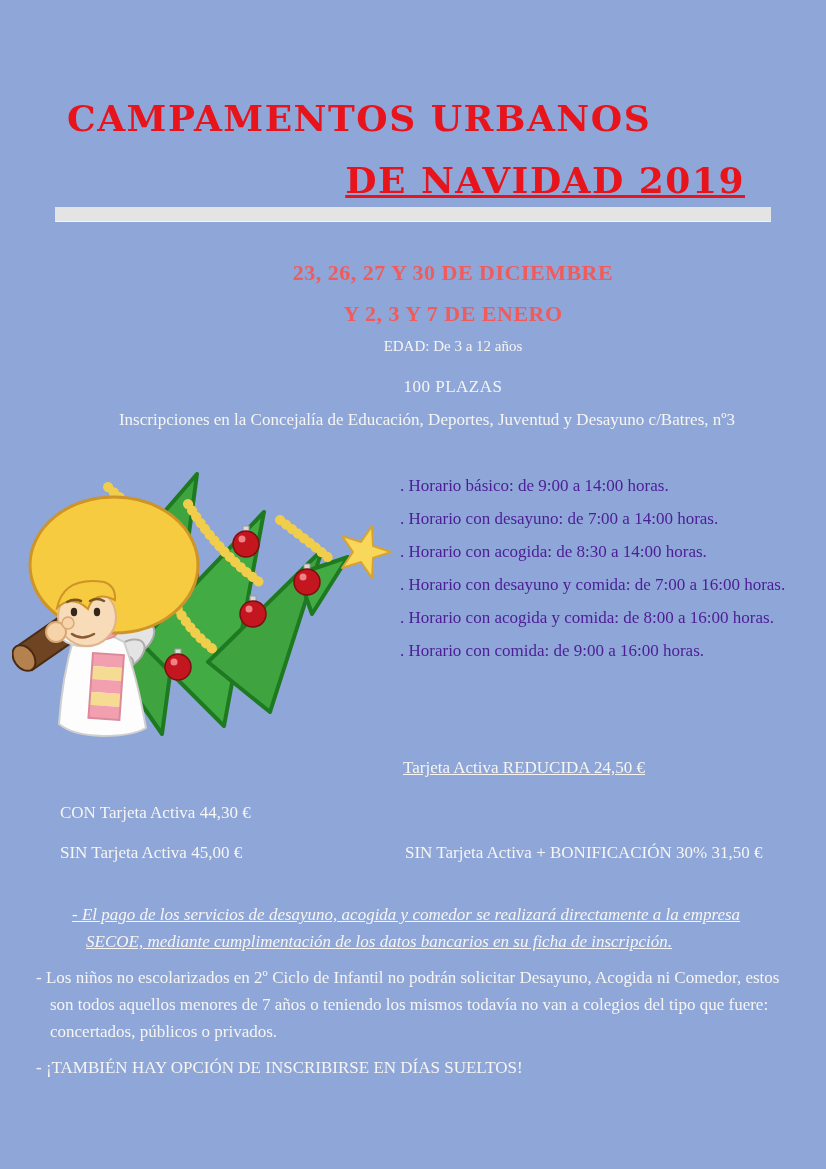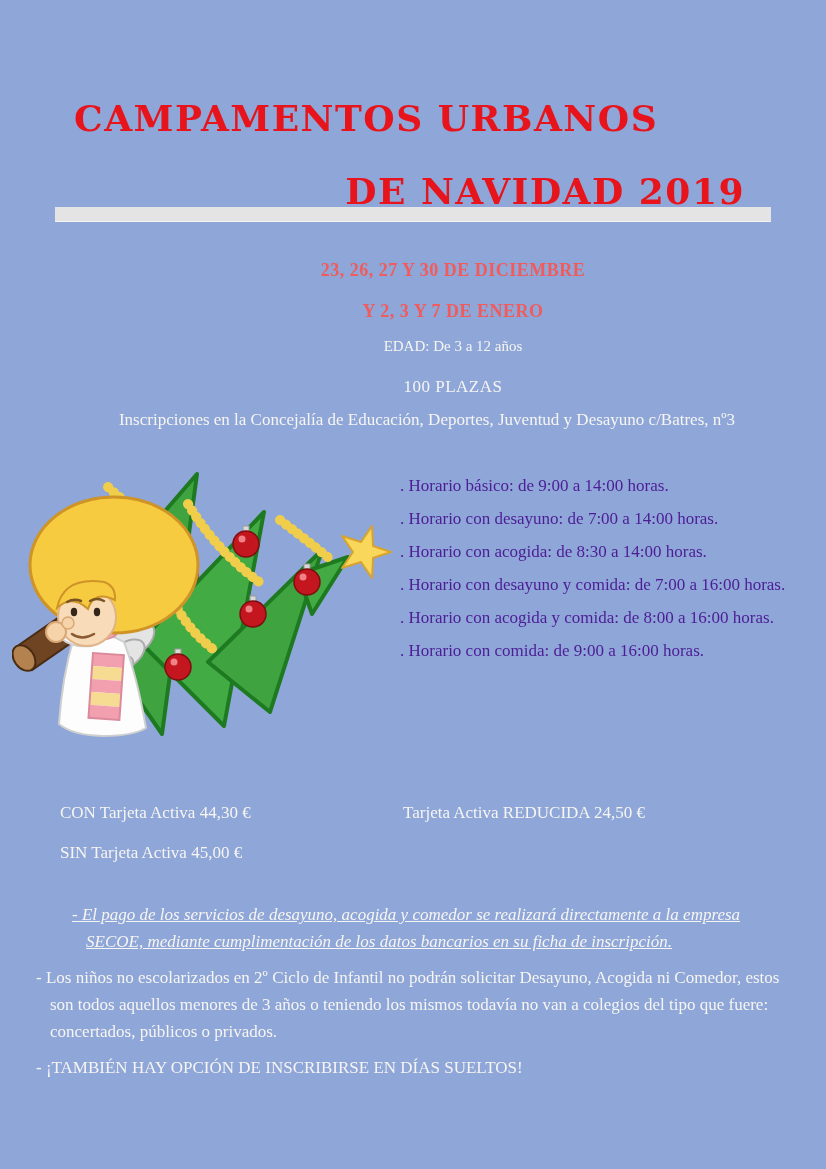--- a/index.html
+++ b/index.html
@@ -16,36 +16,36 @@
     position:absolute;
     margin:0;
     font-family:"DejaVu Serif", serif;
     font-weight:bold;
     font-size:36px;
     line-height:40px;
     color:#E8141C;
     letter-spacing:1.5px;
     white-space:nowrap;
   }
-  .title-line1 { left:74px; top:98px;text-align:right; }
-  .title-line2 { right:81px; top:171px; }
+  .title-line1 { left:67px; top:98px;text-align:right; }
+  .title-line2 { right:81px; top:160px;text-decoration:underline; }
   .divider-bar {
     position:absolute;
     left:55px; top:207px;
     width:716px; height:15px;
     background:#E4E4E4;
     border-bottom:1px solid #f3f3f3;
   }
   .center-line {
     position:absolute;
     left:80px; right:0;
     text-align:center;
     white-space:nowrap;
   }
-  .dates-line { font-weight:bold; color:#F15B5B; font-size:18px; letter-spacing:0.5px; }
+  .dates-line { font-weight:bold; color:#F15B5B; font-size:22px; letter-spacing:0.5px; }
   .dates-line1 { top:260px; }
   .dates-line2 { top:301px; }
   .age-line   { top:338px; font-size:15px; color:#F7F5F1; }
   .places-line{ top:377px; font-size:17px; color:#F7F5F1; letter-spacing:0.5px; }
   .registration-line {
     position:absolute;
     left:0; right:0; top:410px;
     padding-left:28px;
     text-align:center;
     font-size:17px;
@@ -66,21 +66,21 @@
   }
   .schedule-item { line-height:24px; margin-bottom:9px; }
   .schedule-item.nowrap { white-space:nowrap; }
   .price {
     position:absolute;
     font-size:17px;
     color:#F7F5F1;
     white-space:nowrap;
   }
   .price-1 { left:60px;  top:803px; }
-  .price-2 { left:403px; top:803px; }
+  .price-2 { left:403px; top:758px;text-decoration:underline; }
   .price-3 { left:60px;  top:843px; }
   .price-4 { left:405px; top:843px; }
   .notes {
     position:absolute;
     left:36px; top:901px;
     width:756px;
     font-size:17px;
     color:#F7F5F1;
   }
   .note {
@@ -199,20 +199,21 @@
     <div class="schedule-item nowrap">. Horario con desayuno: de 7:00 a 14:00 horas.</div>
     <div class="schedule-item nowrap">. Horario con acogida: de 8:30 a 14:00 horas.</div>
     <div class="schedule-item">. Horario con desayuno y comida: de 7:00 a 16:00 horas.</div>
     <div class="schedule-item">. Horario con acogida y comida: de 8:00 a 16:00 horas.</div>
     <div class="schedule-item nowrap">. Horario con comida: de 9:00 a 16:00 horas.</div>
   </div>
 
   <div class="price price-1">CON Tarjeta Activa 44,30 €</div>
   <div class="price price-2">Tarjeta Activa REDUCIDA 24,50 €</div>
   <div class="price price-3">SIN Tarjeta Activa 45,00 €</div>
+  <div class="price price-4">SIN Tarjeta Activa + BONIFICACIÓN 30% 31,50 €</div>
 
   <div class="notes">
     <p class="note note-underline">- El pago de los servicios de desayuno, acogida y comedor se realizará directamente a la empresa SECOE, mediante cumplimentación de los datos bancarios en su ficha de inscripción.</p>
-    <p class="note">- Los niños no escolarizados en 2º Ciclo de Infantil no podrán solicitar Desayuno, Acogida ni Comedor, estos son todos aquellos menores de 3 años o teniendo los mismos todavía no van a colegios del tipo que fuere: concertados, públicos o privados.</p>
+    <p class="note">- Los niños no escolarizados en 2º Ciclo de Infantil no podrán solicitar Desayuno, Acogida ni Comedor, estos son todos aquellos menores de 7 años o teniendo los mismos todavía no van a colegios del tipo que fuere: concertados, públicos o privados.</p>
     <p class="note">- ¡TAMBIÉN HAY OPCIÓN DE INSCRIBIRSE EN DÍAS SUELTOS!</p>
   </div>
 
 </div>
 
 </body></html>

